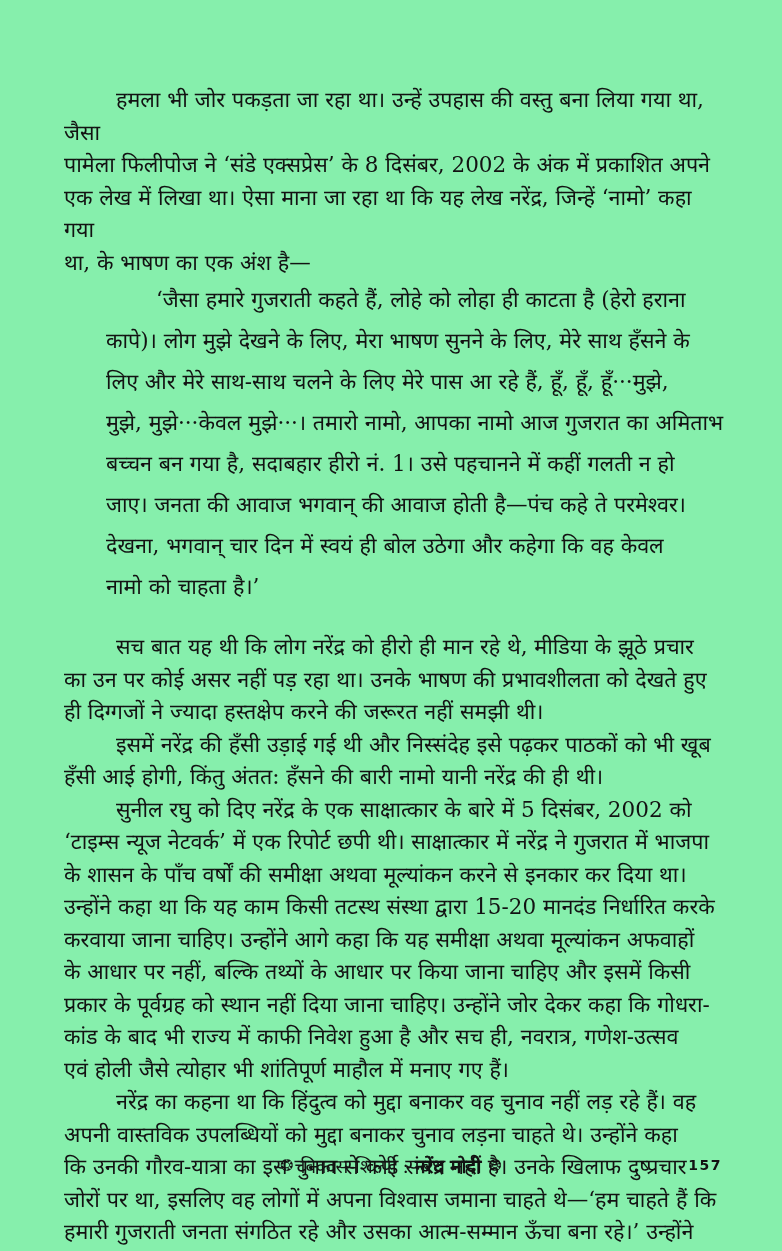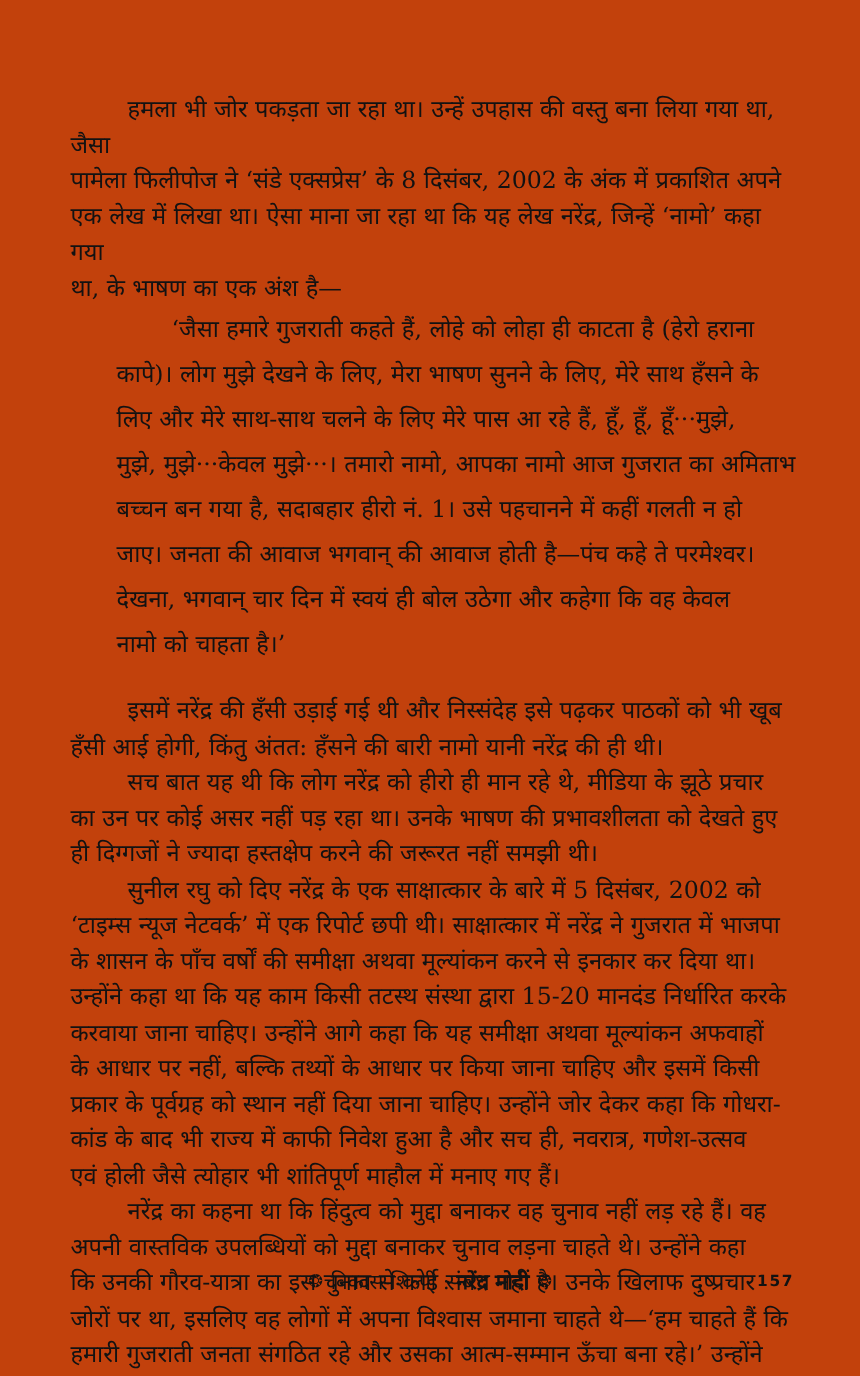--- a/index.html
+++ b/index.html
@@ -4,21 +4,21 @@
 <style>
   html, body {
     margin: 0;
     padding: 0;
     background: #ffffff;
   }
   .page {
     position: relative;
     width: 782px;
     height: 1251px;
-    background: #c2410c;
+    background: #86efac;
     color: #121212;
     font-family: "DejaVu Serif", "DejaVu Sans", serif;
     overflow: hidden;
   }
   .text-block {
     position: absolute;
     left: 64px;
     top: 84px;
     width: 660px;
     font-size: 21.5px;
@@ -84,26 +84,26 @@
 
     <blockquote class="quote">‘जैसा हमारे गुजराती कहते हैं, लोहे को लोहा ही काटता है (हेरो हराना
 कापे)। लोग मुझे देखने के लिए, मेरा भाषण सुनने के लिए, मेरे साथ हँसने के
 लिए और मेरे साथ-साथ चलने के लिए मेरे पास आ रहे हैं, हूँ, हूँ, हूँ···मुझे,
 मुझे, मुझे···केवल मुझे···। तमारो नामो, आपका नामो आज गुजरात का अमिताभ
 बच्चन बन गया है, सदाबहार हीरो नं. 1। उसे पहचानने में कहीं गलती न हो
 जाए। जनता की आवाज भगवान् की आवाज होती है—पंच कहे ते परमेश्वर।
 देखना, भगवान् चार दिन में स्वयं ही बोल उठेगा और कहेगा कि वह केवल
 नामो को चाहता है।’</blockquote>
 
-    <p class="body-para">इसमें नरेंद्र की हँसी उड़ाई गई थी और निस्संदेह इसे पढ़कर पाठकों को भी खूब
-हँसी आई होगी, किंतु अंतत: हँसने की बारी नामो यानी नरेंद्र की ही थी।</p>
-
     <p class="body-para">सच बात यह थी कि लोग नरेंद्र को हीरो ही मान रहे थे, मीडिया के झूठे प्रचार
 का उन पर कोई असर नहीं पड़ रहा था। उनके भाषण की प्रभावशीलता को देखते हुए
 ही दिग्गजों ने ज्यादा हस्तक्षेप करने की जरूरत नहीं समझी थी।</p>
+
+    <p class="body-para">इसमें नरेंद्र की हँसी उड़ाई गई थी और निस्संदेह इसे पढ़कर पाठकों को भी खूब
+हँसी आई होगी, किंतु अंतत: हँसने की बारी नामो यानी नरेंद्र की ही थी।</p>
 
     <p class="body-para">सुनील रघु को दिए नरेंद्र के एक साक्षात्कार के बारे में 5 दिसंबर, 2002 को
 ‘टाइम्स न्यूज नेटवर्क’ में एक रिपोर्ट छपी थी। साक्षात्कार में नरेंद्र ने गुजरात में भाजपा
 के शासन के पाँच वर्षों की समीक्षा अथवा मूल्यांकन करने से इनकार कर दिया था।
 उन्होंने कहा था कि यह काम किसी तटस्थ संस्था द्वारा 15-20 मानदंड निर्धारित करके
 करवाया जाना चाहिए। उन्होंने आगे कहा कि यह समीक्षा अथवा मूल्यांकन अफवाहों
 के आधार पर नहीं, बल्कि तथ्यों के आधार पर किया जाना चाहिए और इसमें किसी
 प्रकार के पूर्वग्रह को स्थान नहीं दिया जाना चाहिए। उन्होंने जोर देकर कहा कि गोधरा-
 कांड के बाद भी राज्य में काफी निवेश हुआ है और सच ही, नवरात्र, गणेश-उत्सव
 एवं होली जैसे त्योहार भी शांतिपूर्ण माहौल में मनाए गए हैं।</p>

